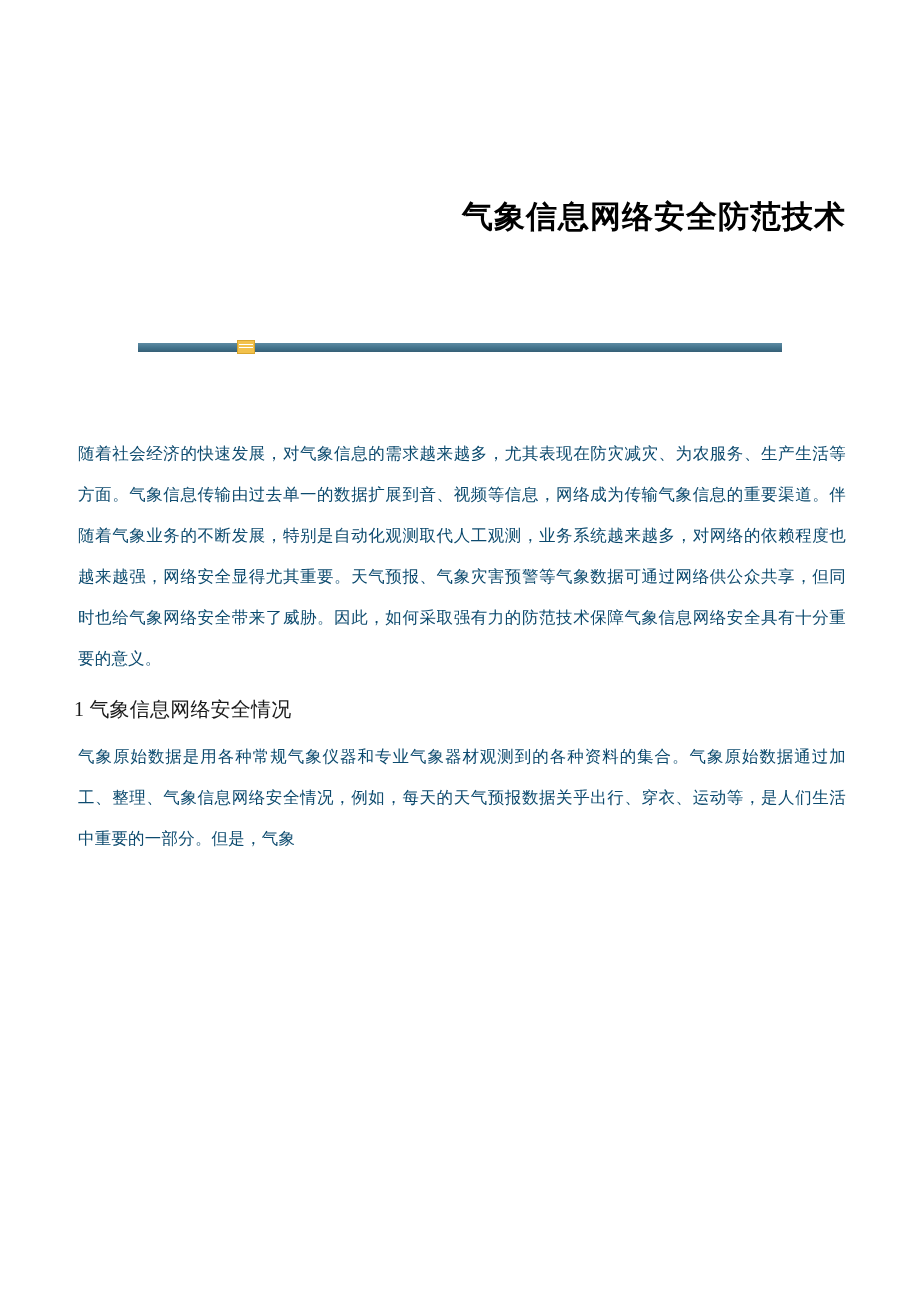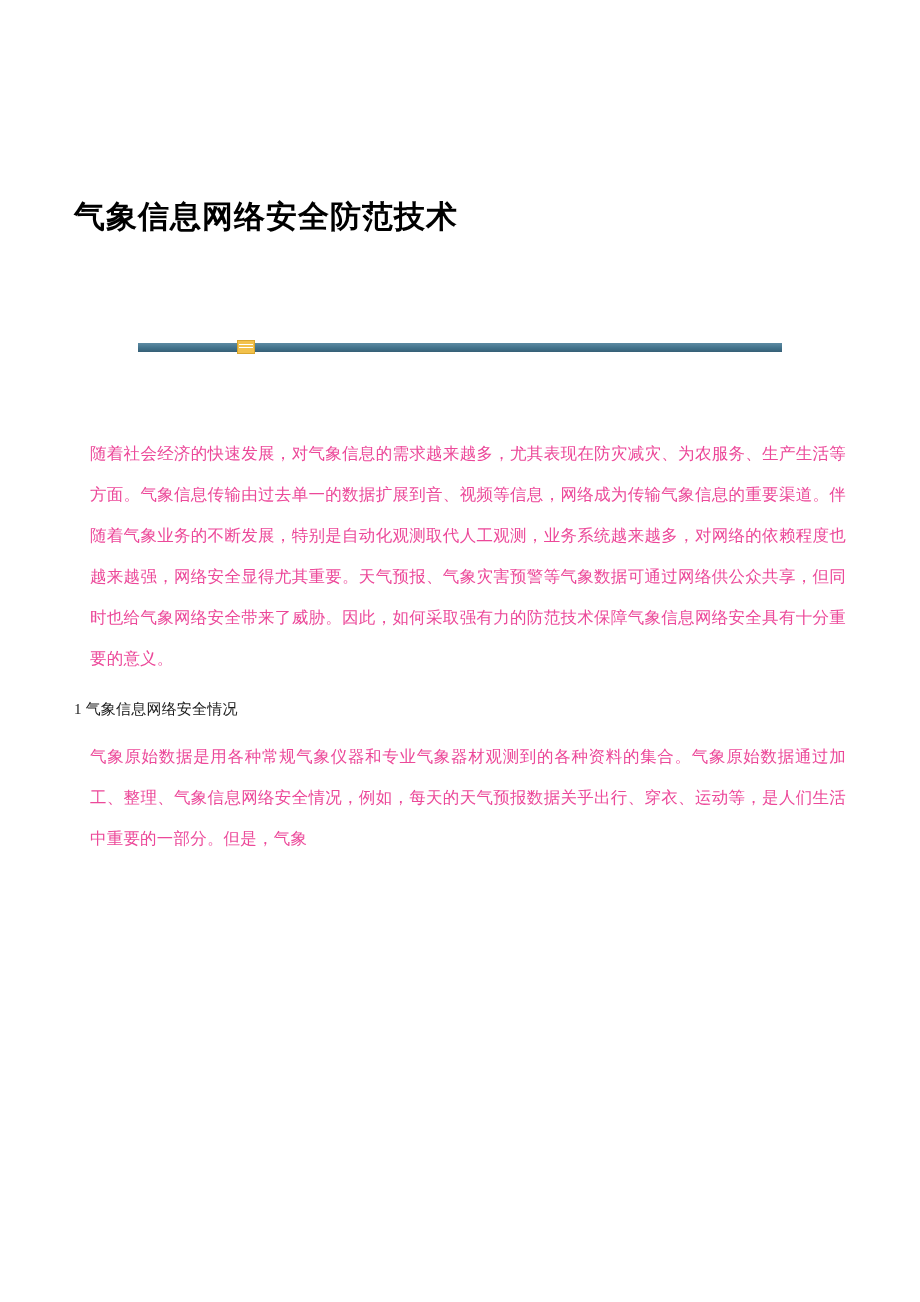--- a/index.html
+++ b/index.html
@@ -17,21 +17,21 @@
   }
   .page {
     width: 920px;
     height: 1302px;
     box-sizing: border-box;
     padding: 0 74px;
     position: relative;
   }
   .title {
     margin-top: 198px;
-    text-align: left;
+    text-align: right;
     font-size: 31px;
     font-weight: bold;
     letter-spacing: 1px;
     color: #000000;
     font-family: "Liberation Serif", "DejaVu Serif", serif;
     line-height: 1.2;
   }
   .divider-wrap {
     margin-top: 104px;
     height: 16px;
@@ -87,26 +87,26 @@
   .keywords {
     font-size: 16.5px;
     color: #111;
     margin-bottom: 31px;
     letter-spacing: 0.3px;
   }
   p.body-text {
     font-size: 16.5px;
     line-height: 41px;
     text-align: justify;
-    margin: 0 0 6px 16px;
+    margin: 0 0 6px 4px;
     letter-spacing: 0.2px;
-    color: #ec4899;
+    color: #0c4a6e;
   }
   .section-heading {
-    font-size: 15px;
+    font-size: 20px;
     line-height: 41px;
     margin: 10px 0 6px 0;
     color: #1a1a1a;
     letter-spacing: 0.2px;
   }
 </style>
 </head>
 <body>
 
 <div class="page">

